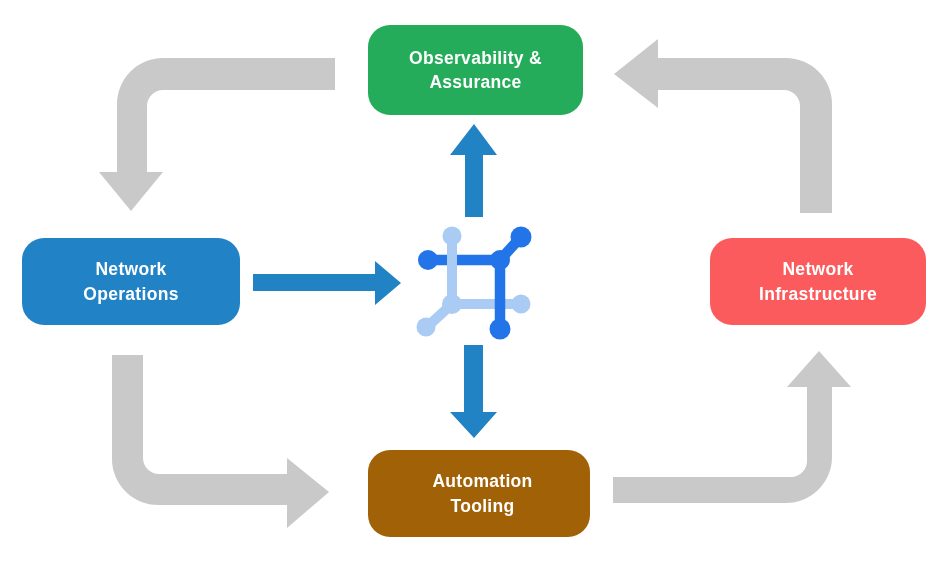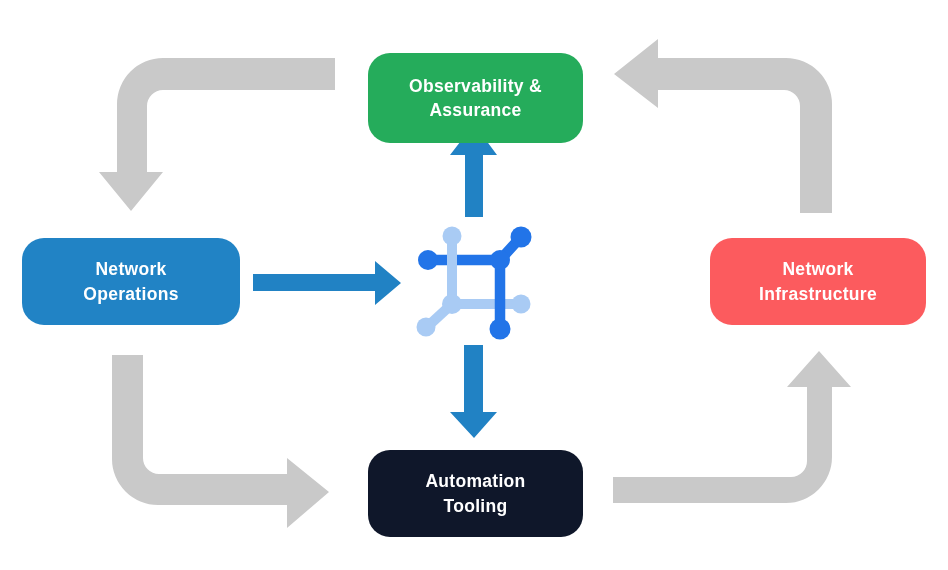--- a/index.html
+++ b/index.html
@@ -62,25 +62,25 @@
         <path d="M452 304 L427 327"></path>
       </g>
       <g fill="#A9CBF4">
         <circle cx="452" cy="236" r="9.5"></circle>
         <circle cx="452" cy="304" r="10"></circle>
         <circle cx="426" cy="327" r="9.5"></circle>
       </g>
     </g>
   </svg>
 
-  <div class="node node-observability" style="background: rgb(37, 172, 91); margin-top: 28px;">Observability &amp;
+  <div class="node node-observability" style="background: rgb(37, 172, 91);">Observability &amp;
 Assurance</div>
 
   <div class="node node-operations" style="background: rgb(33, 131, 197);">Network
 Operations</div>
 
   <div class="node node-infrastructure" style="background: rgb(252, 91, 94);">Network
 Infrastructure</div>
 
-  <div class="node node-automation" style="background: #0f172a;">Automation
+  <div class="node node-automation" style="background: #a16207; padding-left: 7px;">Automation
 Tooling</div>
 
 </div>
 
 </body></html>

